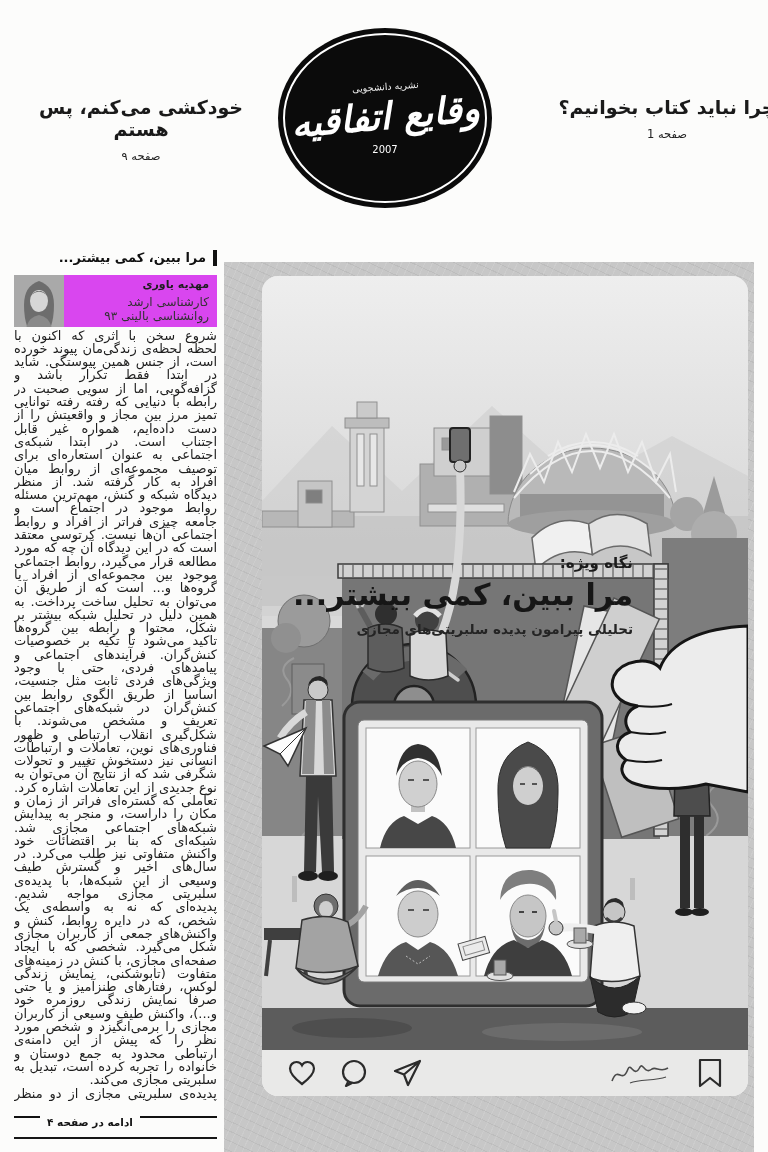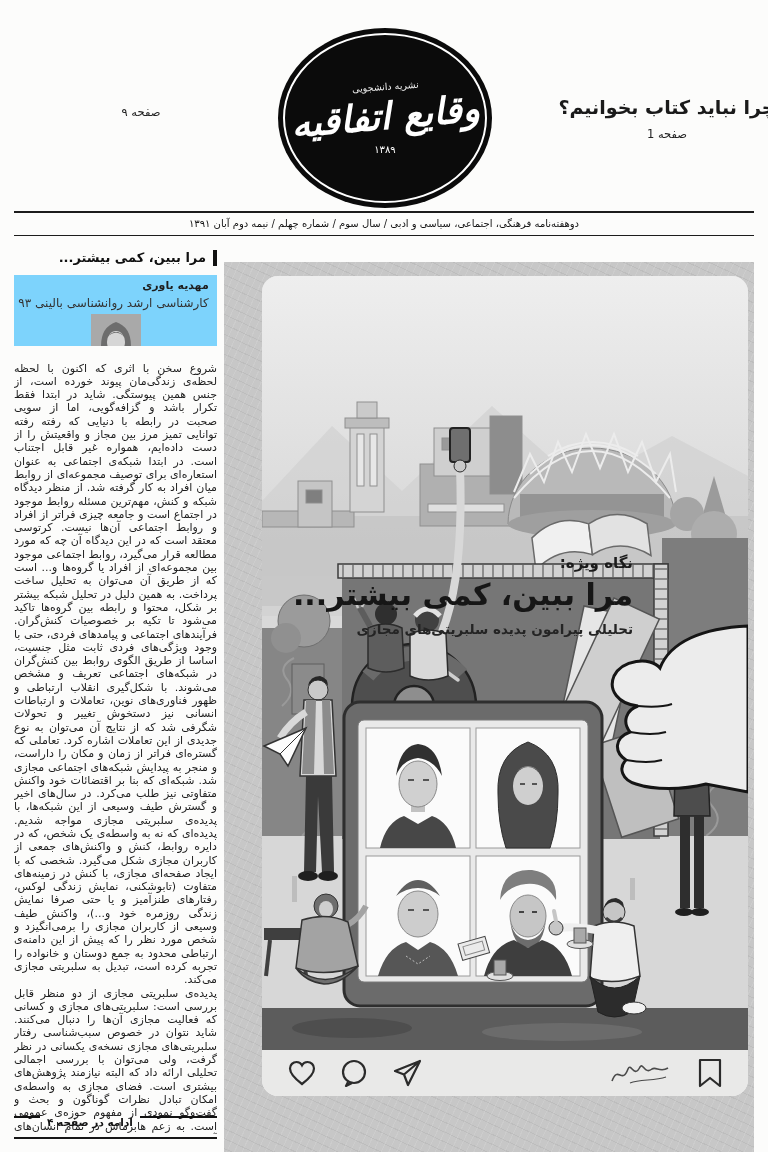--- a/index.html
+++ b/index.html
@@ -32,30 +32,30 @@
     border-top:2px solid #1c1c1c; border-bottom:1.5px solid #1c1c1c;
     text-align:center; direction:rtl; padding:5px 0 6px; font-size:10px; color:#111;
   }
   
   .col { position:absolute; left:14px; top:250px; width:203px; direction:rtl; }
   .col-title {
     border-right:4px solid #111; padding-right:7px;
     font-size:13px; font-weight:bold; color:#111; line-height:1.2;
   }
   .byline {
-    margin-top:9px; background:#7dd3fc; height:71px;
-    display:flex; flex-direction:column; align-items:center; overflow:hidden;
+    margin-top:9px; background:#d946ef; height:52px;
+    display:flex; flex-direction:row; align-items:center; overflow:hidden;
   }
   .byline-text { flex:1; padding:4px 8px 4px 4px; }
   .byline-name { font-size:11px; font-weight:bold; color:#1d1d1d; }
   .byline-cred { font-size:12px; color:#333; margin-top:4px; }
   .byline-photo { width:50px; height:56px; flex:0 0 50px; background:#9d9d9d; }
   .body-text {
-    margin-top:16px; height:772px; overflow:hidden;
-    font-size:11px; line-height:13.3px; text-align:justify; color:#1e1e1e;
+    margin-top:2px; height:772px; overflow:hidden;
+    font-size:13px; line-height:13.3px; text-align:justify; color:#1e1e1e;
   }
   .body-text p { margin:0; }
   .continue {
     position:absolute; left:14px; top:1116px; width:203px;
     display:flex; align-items:flex-start; direction:rtl; gap:7px;
   }
   .continue .rule { height:1.5px; background:#111; flex:1; }
   .continue .rule.short { flex:0 0 26px; }
   .continue .c-label { font-size:10.5px; font-weight:bold; white-space:nowrap; }
   .col-endline { position:absolute; left:14px; top:1137px; width:203px; height:2px; background:#161616; }
@@ -89,33 +89,33 @@
   .f-sub    { font-size:13.5px; font-weight:bold; color:#242424; margin-top:9px; white-space:nowrap;}
 </style>
 </head>
 <body>
 
 <div class="page">
 
   <div class="logo">
     <div class="logo-sub">نشریه دانشجویی</div>
     <div class="logo-title">وقایع اتفاقیه</div>
-    <div class="logo-year">۱۳۸۹</div>
+    <div class="logo-year">2007</div>
   </div>
 
   <div class="headline left">
+    <div class="h-title">خودکشی می‌کنم، پس هستم</div>
     <div class="h-page">صفحه ۹</div>
   </div>
 
   <div class="headline right">
     <div class="h-title">چرا نباید کتاب بخوانیم؟</div>
     <div class="h-page">صفحه 1</div>
   </div>
 
-  <div class="info-strip">دوهفته‌نامه فرهنگی، اجتماعی، سیاسی و ادبی / سال سوم / شماره چهلم / نیمه دوم آبان ۱۳۹۱</div>
 
   <div class="col">
     <div class="col-title">مرا ببین، کمی بیشتر...</div>
 
     <div class="byline">
       <div class="byline-text">
         <div class="byline-name">مهدیه یاوری</div>
         <div class="byline-cred">کارشناسی ارشد روانشناسی بالینی ۹۳</div>
       </div>
       <div class="byline-photo">

